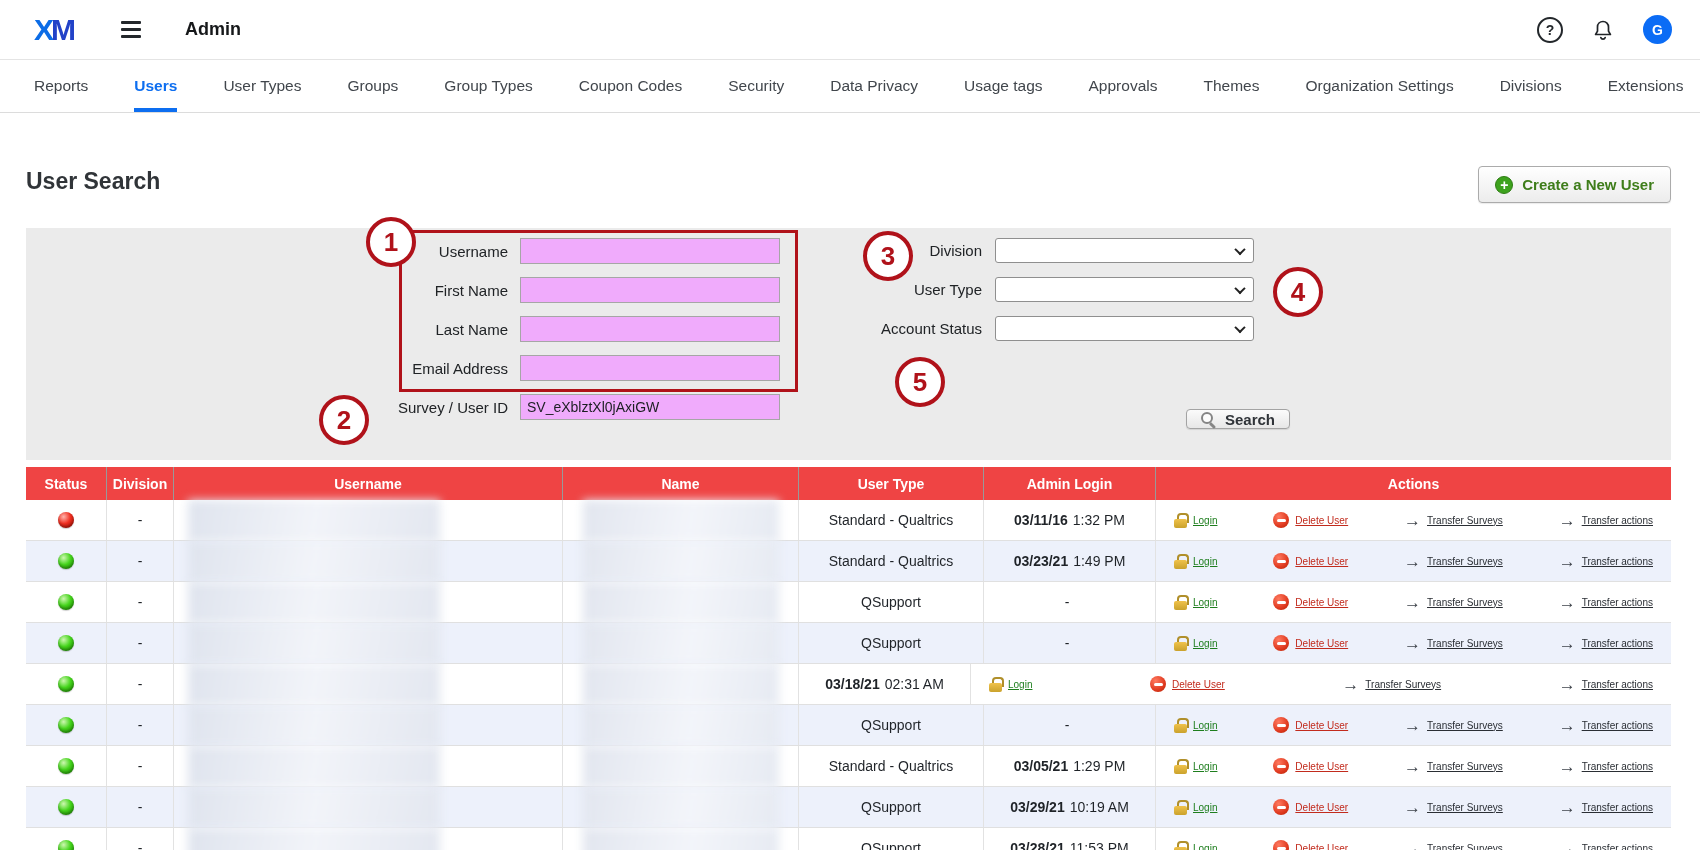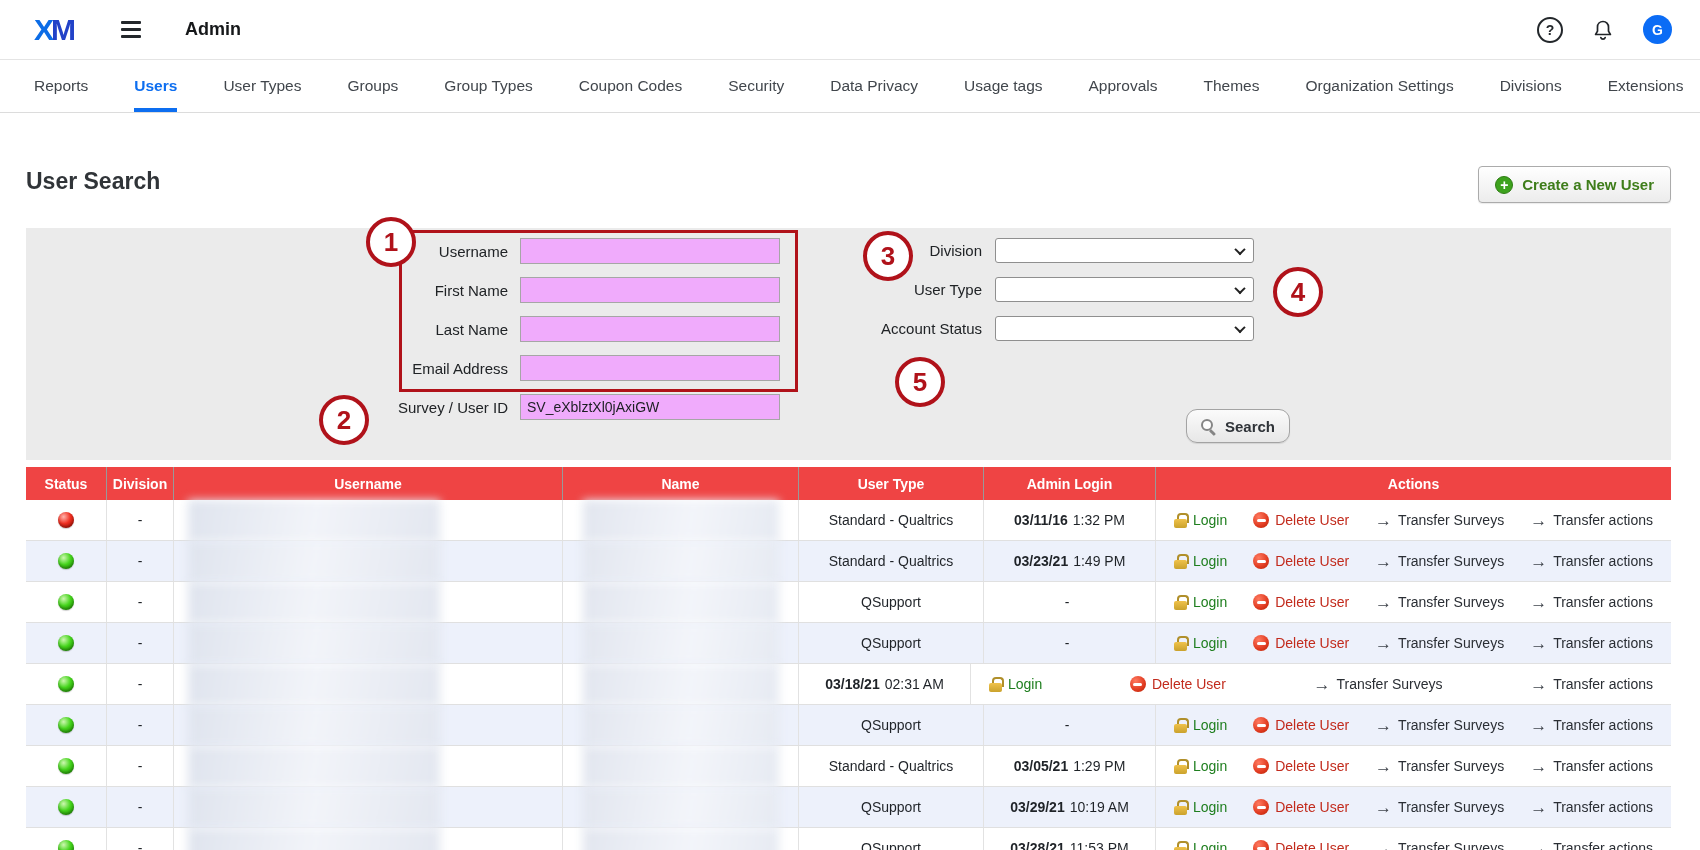--- a/index.html
+++ b/index.html
@@ -47,22 +47,22 @@
   .form-row.rr label { width:160px; margin-right:13px; }
   .fr-l { left:282px; }
   .fr-r { left:796px; }
   .r0 { top:10px; } .r1 { top:49px; } .r2 { top:88px; } .r3 { top:127px; } .r4 { top:166px; }
   .text-input { width:260px; height:26px; border:1px solid #a6a6a6; background:#f0abfc; font-size:14px;
                 padding:8px 6px; font-family:inherit; color:#1c1f22; }
   .sel { width:259px; height:25px; border:1px solid #8f8f8f; border-radius:3px; background:#fff;
          display:flex; align-items:center; justify-content:flex-end; padding-right:9px; cursor:pointer; }
   .chev { width:8px; height:8px; border-right:2px solid #222; border-bottom:2px solid #222;
           transform:rotate(45deg) translate(-1px,-1px); }
-  .search-btn { position:absolute; left:1160px; top:181px; width:104px; height:34px;
-                border:1px solid #a3a3a3; border-radius:11px; background:linear-gradient(#fbfbfb,#e7e7e7);
+  .search-btn { position:absolute; left:1160px; top:181px; width:104px; height:20px;
+                border:1px solid #a3a3a3; border-radius:4px; background:linear-gradient(#fbfbfb,#e7e7e7);
                 display:flex; align-items:center; justify-content:center; gap:8px; cursor:pointer;
                 box-shadow:0 1px 1px rgba(0,0,0,.1); }
   .icon-search { position:relative; width:16px; height:16px; }
   .icon-search::before { content:""; position:absolute; left:0; top:1px; width:8px; height:8px;
                          border:2px solid #858585; border-radius:50%; background:#fdfdfd; }
   .icon-search::after { content:""; position:absolute; left:10px; top:11px; width:7px; height:3px;
                         background:#858585; transform:rotate(45deg); transform-origin:0 0; border-radius:1px; }
   .search-btn .lbl { font-size:15px; font-weight:700; color:#2f3338; }
 
   
@@ -95,21 +95,21 @@
   .c3 .blur-block { width:252px; height:41px; margin-left:14px;
                     background:linear-gradient(100deg,#dfe4ee 0%, #f2f4f9 50%, #e3e7f0 100%);
                     filter:blur(5px); }
   .c4 .blur-block { width:196px; height:41px;
                     background:linear-gradient(100deg,#e2e6ef, #f3f5fa 55%, #e6eaf2);
                     filter:blur(5px); }
   .ll-date { font-weight:700; margin-right:5px; }
   .ll-time { font-weight:400; }
   .cell.c7 { justify-content:space-between; padding:0 18px; }
   .act { display:flex; align-items:center; gap:6px; cursor:pointer; text-decoration:none; }
-  .act .lbl { font-size:14px; }
+  .act .lbl { text-decoration:underline; font-size:10px; }
   .act.login .lbl { color:#1e7e1e; }
   .act.delete .lbl { color:#c22b1d; }
   .act.transfer .lbl { color:#2a2e34; }
   .icon-lock { position:relative; width:13px; height:15px; }
   .icon-lock::before { content:""; position:absolute; top:0; left:2.5px; width:8px; height:8px;
                        border:2px solid #b08f2a; border-bottom:none; border-radius:4px 4px 0 0; }
   .icon-lock::after { content:""; position:absolute; bottom:0; left:0; width:13px; height:9px;
                       background:linear-gradient(#f0c24a,#caa22c); border-radius:2px; }
   .icon-delete { width:16px; height:16px; border-radius:50%; position:relative;
                  background:radial-gradient(circle at 35% 30%, #ff7a60, #e03a20 60%, #b02000); }

